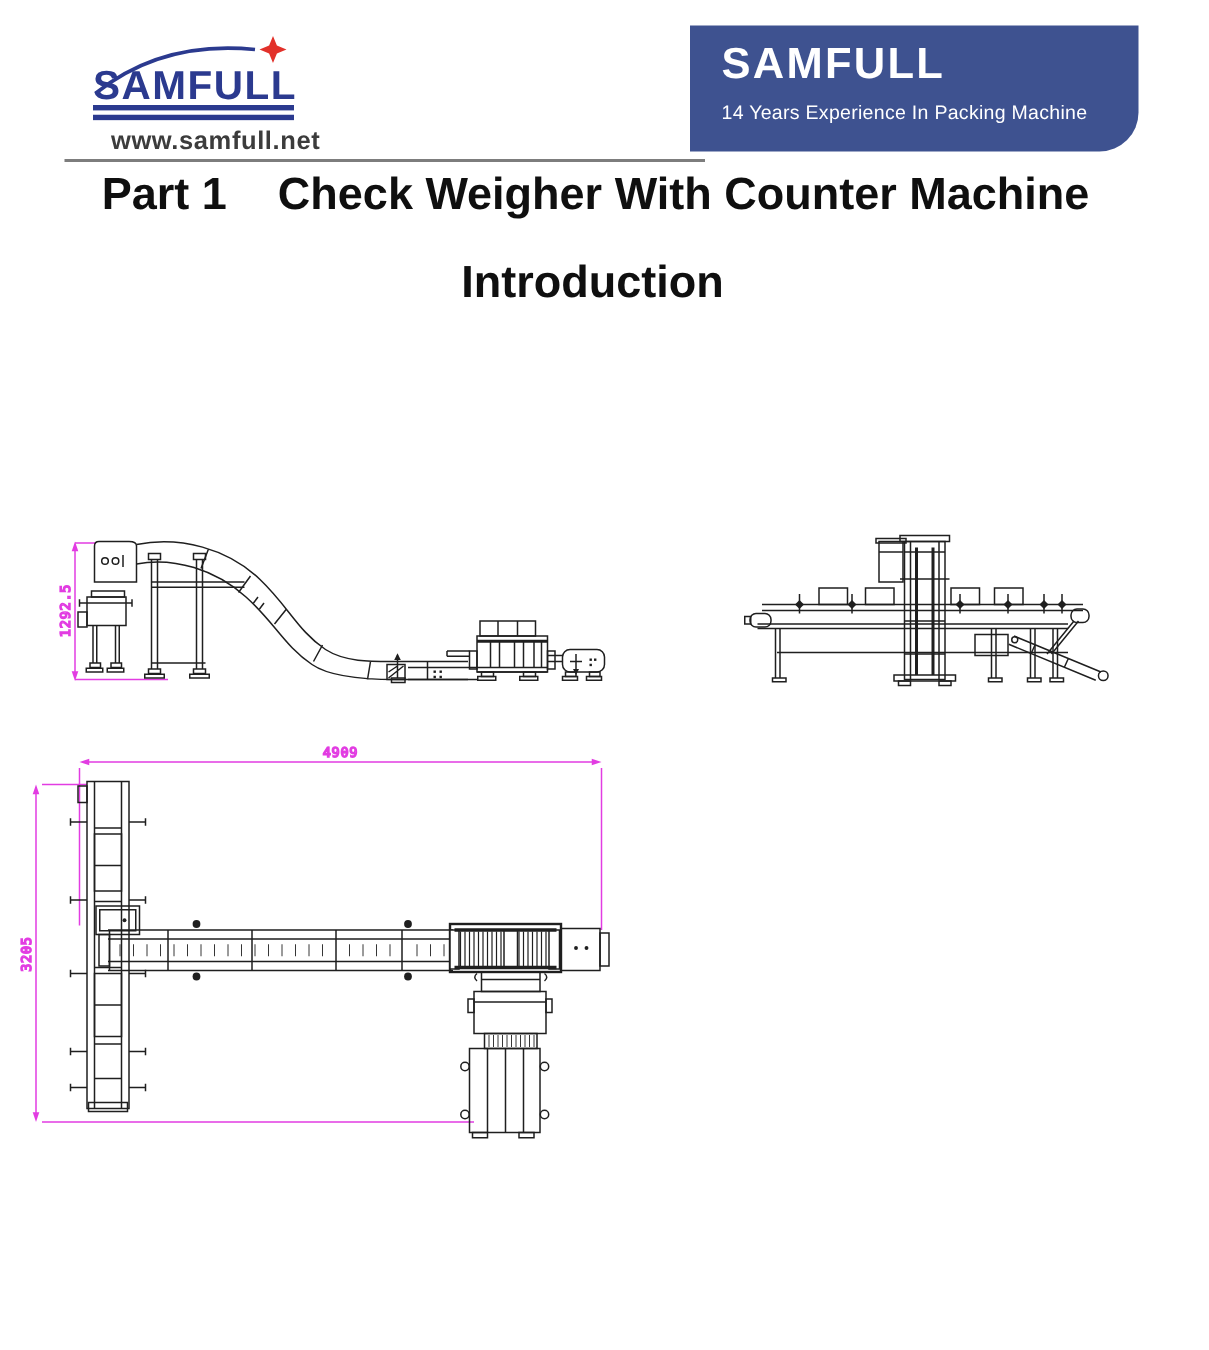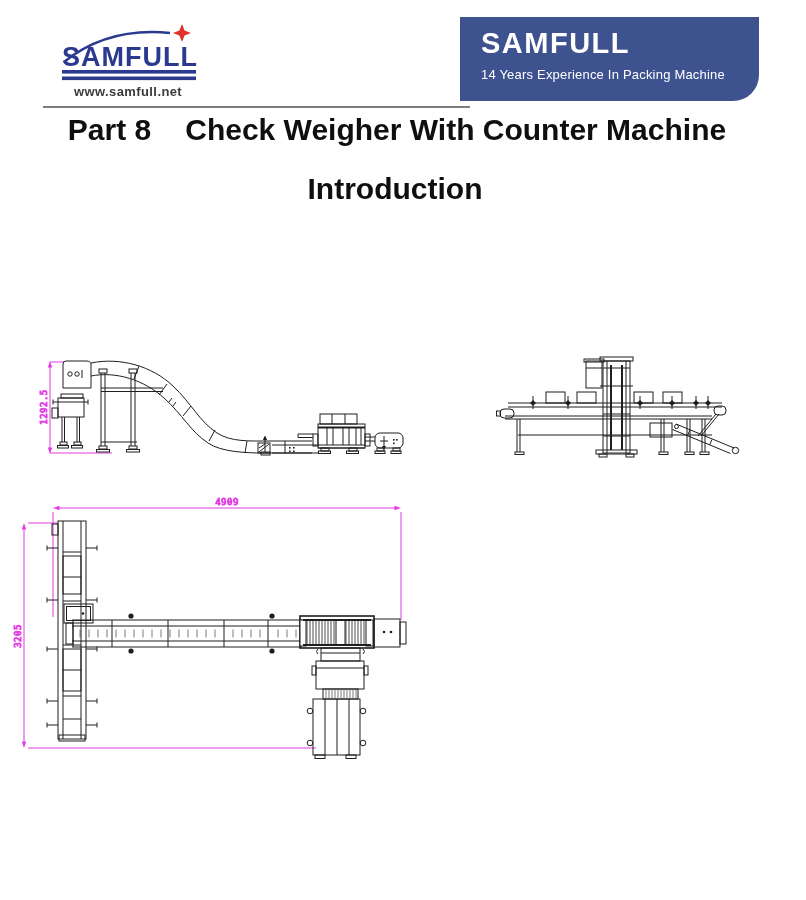--- a/index.html
+++ b/index.html
@@ -1,21 +1,21 @@
 <!DOCTYPE html>
 <html style="--brand-blue: #2b3a8f; --star-red: #e2312a; --banner-bg: #3e5290; --banner-text: #ffffff; --divider-gray: #7d7d7d; --title-black: #0f0f0f; --website-gray: #3c3c3c; --dimension-magenta: #e23ce2; --line-dark: #1f1f1f;"><head>
 <meta charset="utf-8">
 <style>
   html,body{margin:0;padding:0;background:#888;}
   .page{position:relative;width:806px;height:900px;background:#fff;overflow:hidden;
         font-family:"Liberation Sans",sans-serif;margin:0 auto;}
   
   .logo{position:absolute;left:58px;top:20px;width:180px;height:78px;}
   .logo-text{font:bold 27px "Liberation Sans",sans-serif;fill:var(--brand-blue);letter-spacing:1px;}
-  .logo-url{position:absolute;left:16px;top:64px;font-weight:bold;font-size:13px;
+  .logo-url{position:absolute;left:16px;top:64px;font-weight:bold;font-size:17px;
             letter-spacing:.4px;color:var(--website-gray);}
   .banner{position:absolute;left:460px;top:17px;width:299px;height:84px;
           background:var(--banner-bg);border-bottom-right-radius:26px;color:var(--banner-text);}
   .banner-brand{margin:10px 0 0 21px;font-weight:bold;font-size:29px;letter-spacing:1.5px;}
   .banner-tagline{margin:7px 0 0 21px;font-size:13px;letter-spacing:.2px;}
   .divider{position:absolute;left:43px;top:106px;width:427px;height:2.4px;background:var(--divider-gray);}
   
   .page-title{position:absolute;top:113px;left:0;width:100%;margin:0;text-align:center;
               transform:translateX(-6px);font-weight:bold;font-size:30px;color:var(--title-black);}
   .title-gap{margin-left:34px;}
@@ -48,21 +48,21 @@
   </div>
 
   <div class="banner">
     <div class="banner-brand">SAMFULL</div>
     <div class="banner-tagline">14 Years Experience In Packing Machine</div>
   </div>
 
   <div class="divider"></div>
 
   <h1 class="page-title">
-    <span>Part 8</span><span class="title-gap">Check Weigher With Counter Machine</span>
+    <span>Part 1</span><span class="title-gap">Check Weigher With Counter Machine</span>
   </h1>
   <h2 class="page-subtitle">Introduction</h2>
 
   <svg class="drawing" style="left:15px;top:345px" width="400" height="112" viewBox="15 345 400 112">
     <g class="mg">
       <path d="M50,362 H64 M50,453 H112 M50,364 V451"></path>
       <polygon class="mg-f" points="50,361 47.8,367.5 52.2,367.5"></polygon>
       <polygon class="mg-f" points="50,454 47.8,447.5 52.2,447.5"></polygon>
       <text class="dim-text" text-anchor="middle" transform="translate(46.5,407) rotate(-90)">1292.5</text>
     </g>

